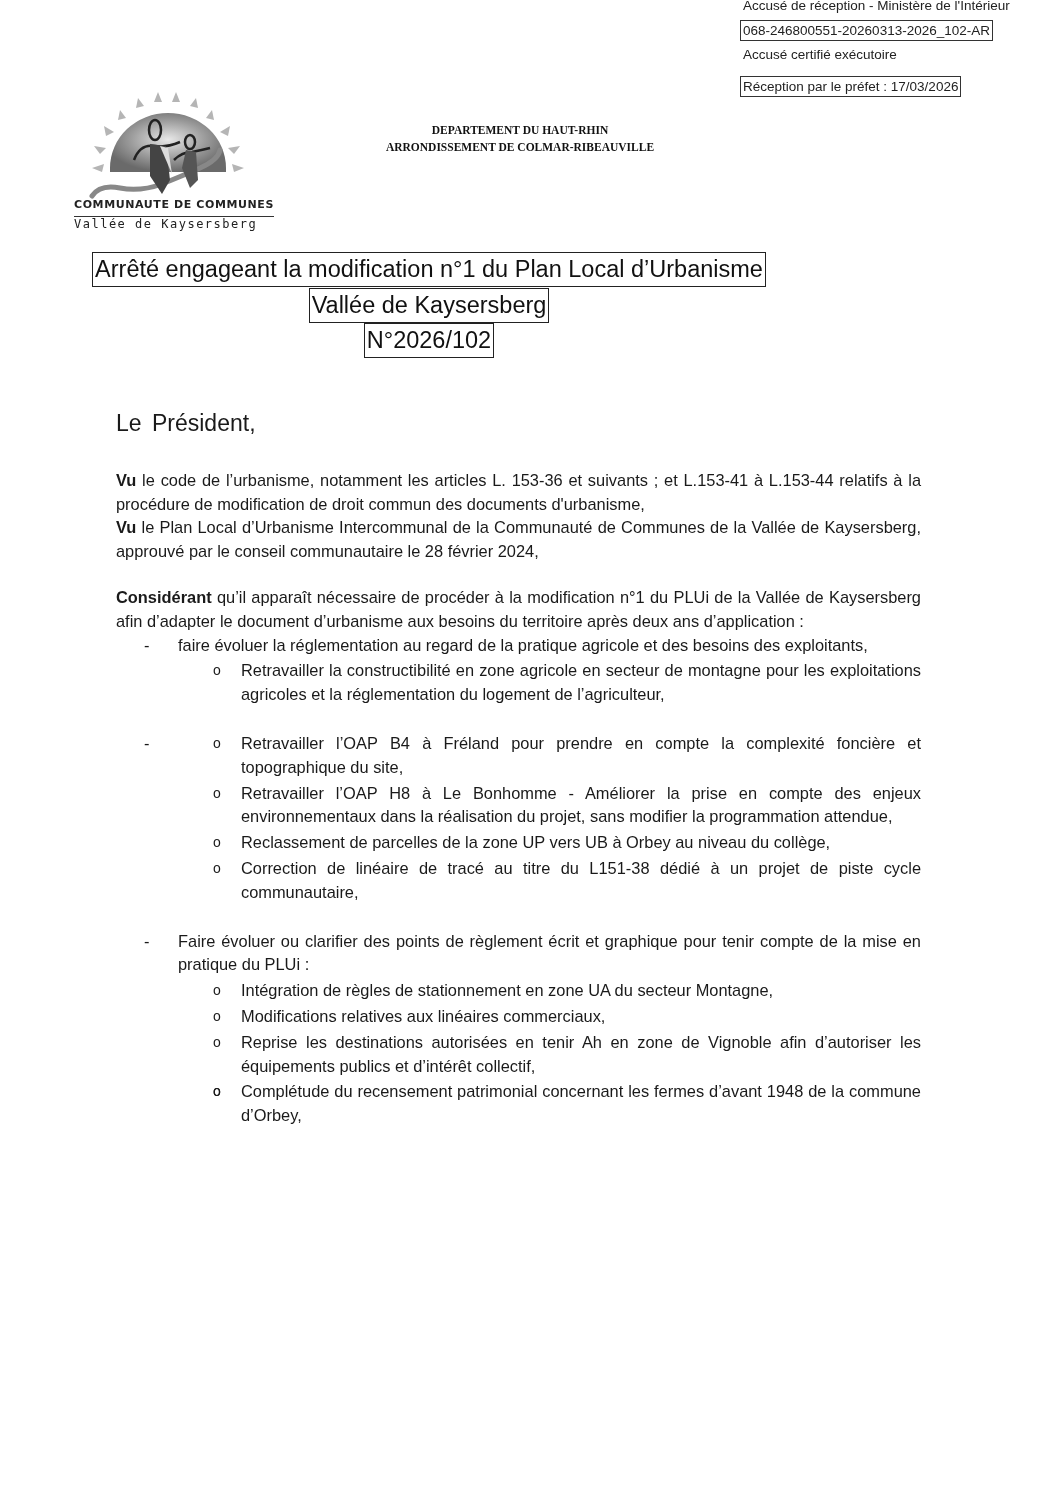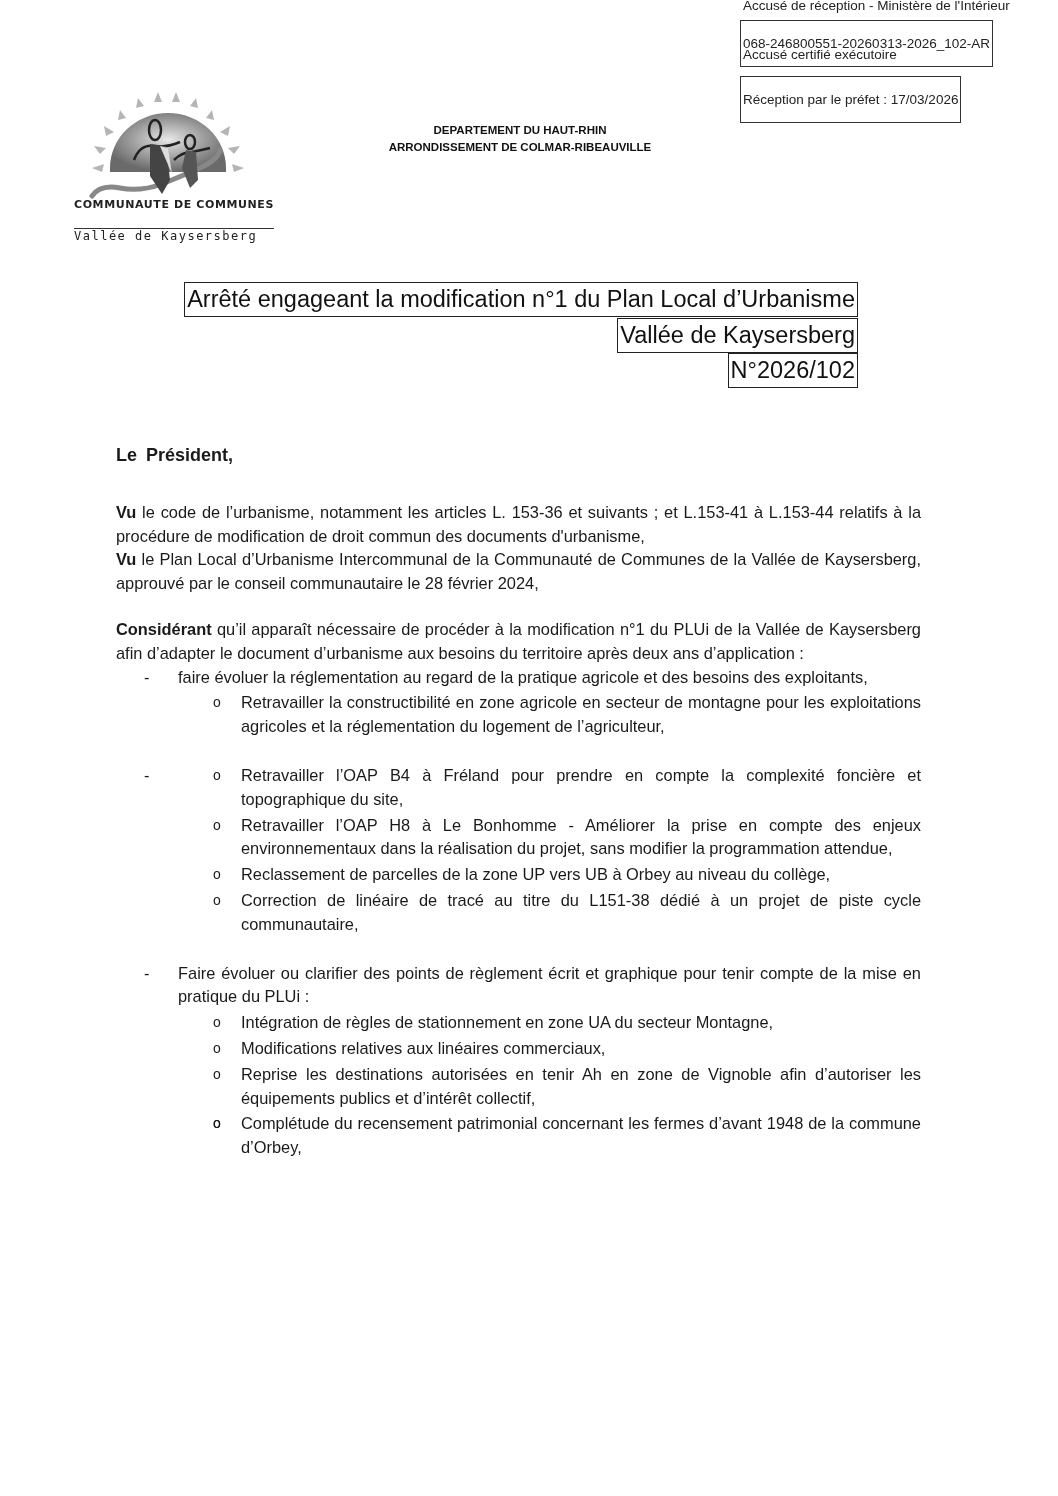--- a/index.html
+++ b/index.html
@@ -3,44 +3,44 @@
 <meta charset="utf-8">
 <style>
   html, body { margin: 0; padding: 0; background: #ffffff; }
   body { width: 1058px; height: 1496px; position: relative; overflow: hidden;
          font-family: "Liberation Sans", sans-serif; color: #1a1a1a; }
 
   
   .stamp { position: absolute; left: 740px; top: 0px; font-family: "Liberation Sans", sans-serif; font-size: 13.5px; color: #222; }
   .stamp .line { height: 24px; line-height: 22px; white-space: nowrap; }
   .stamp .plain { padding-left: 3px; }
-  .stamp .boxed { display: inline-block; border: 1.3px solid #333; padding: 13px 2px; line-height: 19px; height: 19px; }
+  .stamp .boxed { display: inline-block; border: 1.3px solid #333; padding: 0 2px; line-height: 19px; height: 19px; }
   .stamp .l1 { position: absolute; top: -5px; left: 0; }
   .stamp .l2 { position: absolute; top: 20px; left: 0; }
   .stamp .l3 { position: absolute; top: 44px; left: 0; }
   .stamp .l4 { position: absolute; top: 76px; left: 0; }
 
   
   .logo { position: absolute; left: 70px; top: 88px; width: 200px; height: 145px; }
   .logo-text { position: absolute; left: 74px; top: 198px; }
-  .logo-title { font-family: "DejaVu Sans", sans-serif; font-weight: bold; font-size: 11px; letter-spacing: 0.6px; color: #222; border-bottom: 1.5px solid #333; padding-bottom: 16px; line-height: 14px; }
+  .logo-title { font-family: "DejaVu Sans", sans-serif; font-weight: bold; font-size: 11px; letter-spacing: 0.6px; color: #222; border-bottom: 1.5px solid #333; padding-bottom: 4px; line-height: 14px; }
   .logo-sub { font-family: "DejaVu Sans Mono", monospace; font-size: 12px; letter-spacing: 1.5px; color: #222; line-height: 14px; }
 
   
-  .dept { position: absolute; left: 350px; top: 122px; width: 340px; text-align: center; font-weight: bold; font-size: 11.5px; line-height: 17px; color: #111; }
+  .dept { position: absolute; left: 350px; top: 122px; width: 340px; text-align: center; font-weight: bold; font-size: 11.5px; line-height: 17px; color: #111; font-family: Liberation Serif, serif; }
 
   
-  .title { position: absolute; left: 0; top: 252px; width: 858px; text-align: right; font-family: "Liberation Sans", sans-serif; font-size: 23.5px; color: #111; margin-top: 30px; }
+  .title { position: absolute; left: 0; top: 252px; width: 858px; text-align: center; font-family: "Liberation Sans", sans-serif; font-size: 23.5px; color: #111; }
   .title .tline { display: block; height: 35.5px; }
   .title .tbox { display: inline-block; border: 1.6px solid #222; padding: 0 2px; line-height: 33px; height: 33px; }
   .title .t1 .tbox { margin-left: 0px; }
 
   
   .body { position: absolute; left: 116px; top: 412px; width: 805px; font-family: "Liberation Sans", sans-serif; font-size: 16.4px; line-height: 23.8px; color: #1a1a1a; }
-  .president { font-weight: bold; font-size: 18px; margin-bottom: 33px; word-spacing: 4px; margin-top: 32px; }
+  .president { font-weight: normal; font-size: 23px; margin-bottom: 33px; word-spacing: 4px; }
   .p { text-align: justify; margin: 0; }
   .b { font-weight: bold; }
   .gap { height: 22px; }
   .dash-item { position: relative; padding-left: 62px; text-align: justify; }
   .dash-item .mark { position: absolute; left: 28px; top: 0; }
   .o-item { position: relative; padding-left: 125px; text-align: justify; margin-top: 2px; }
   .o-item .mark { position: absolute; left: 97px; top: 0; font-size: 14px; }
   .after-o { margin-top: 23px; }
 </style>
 </head>

